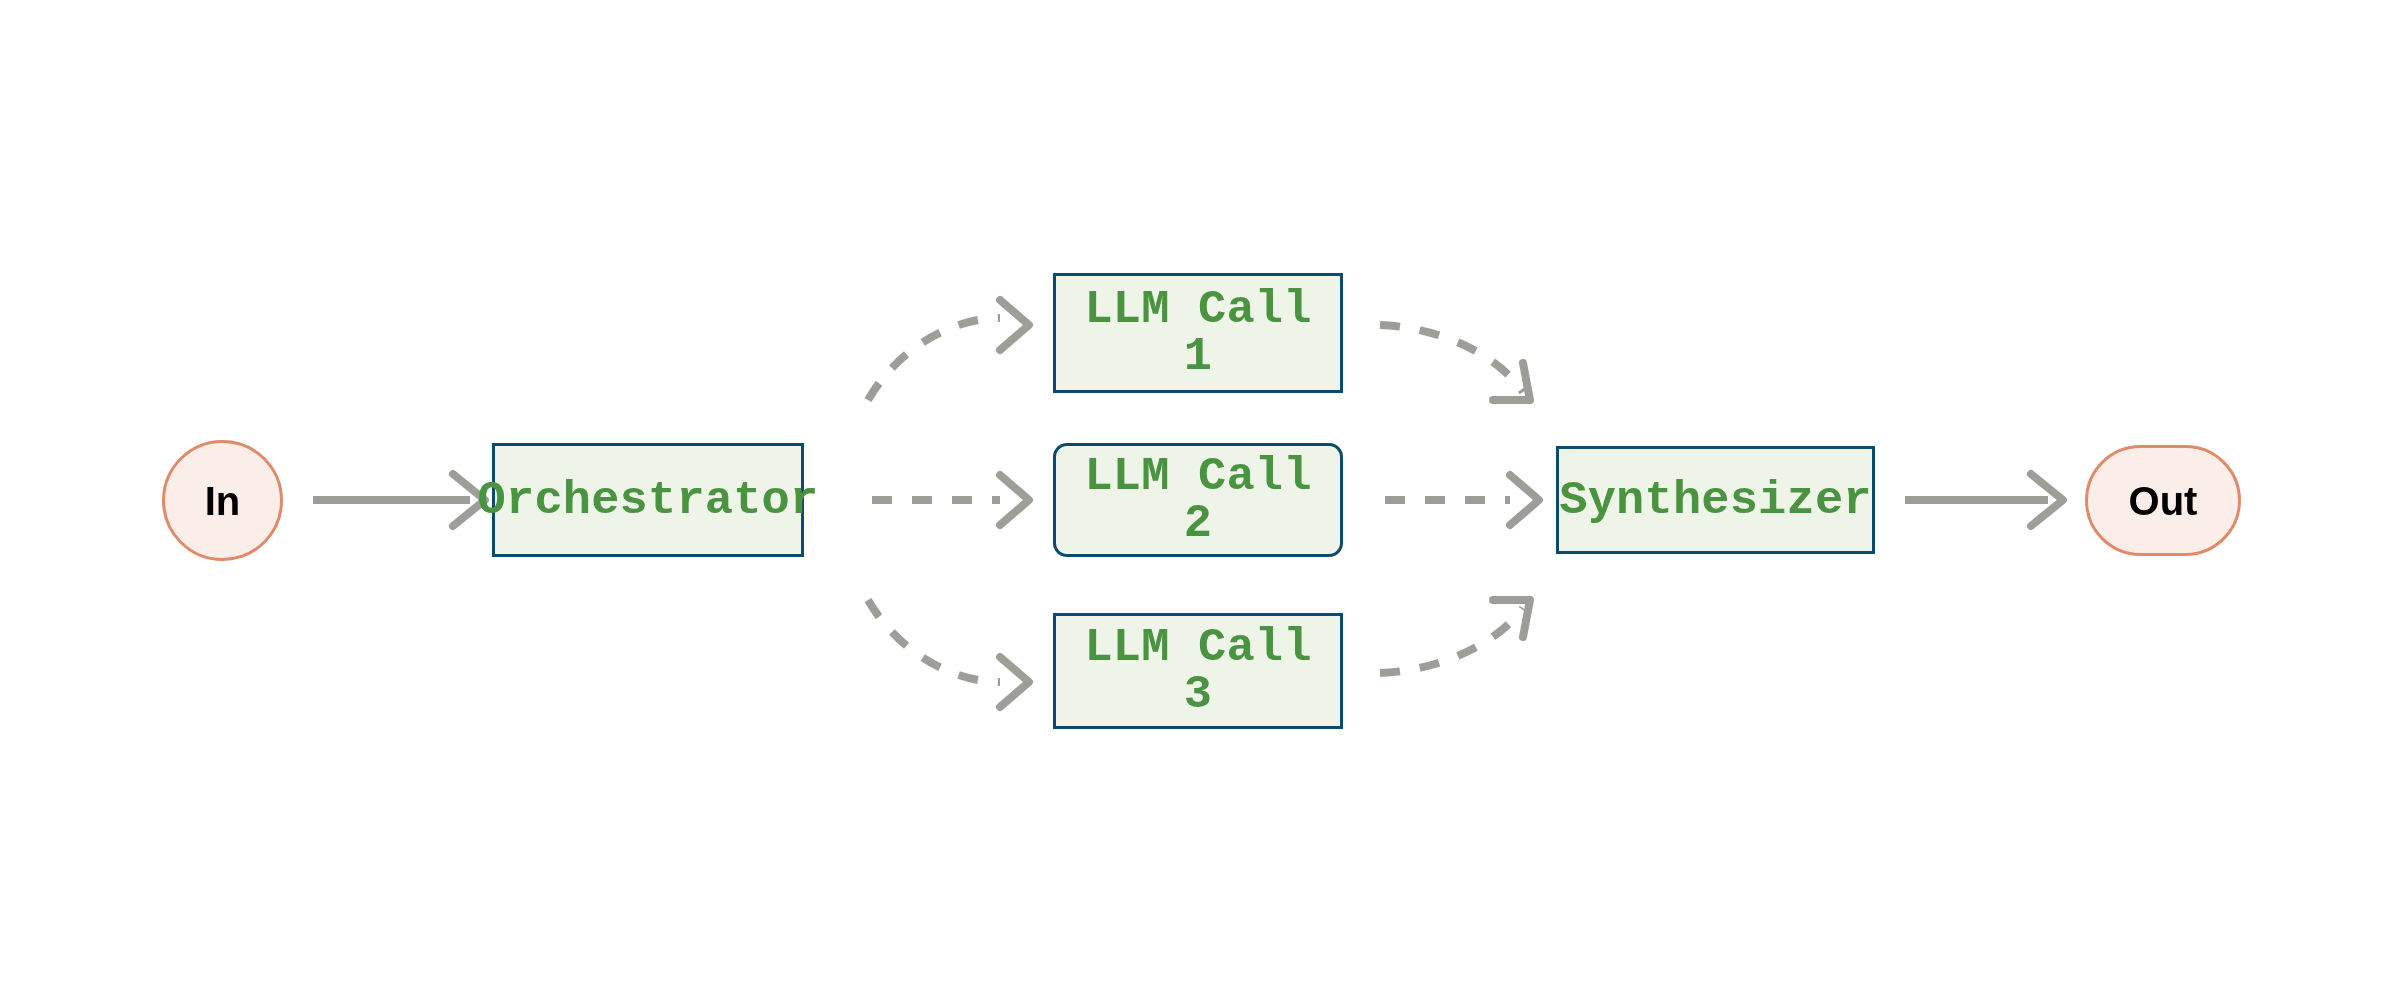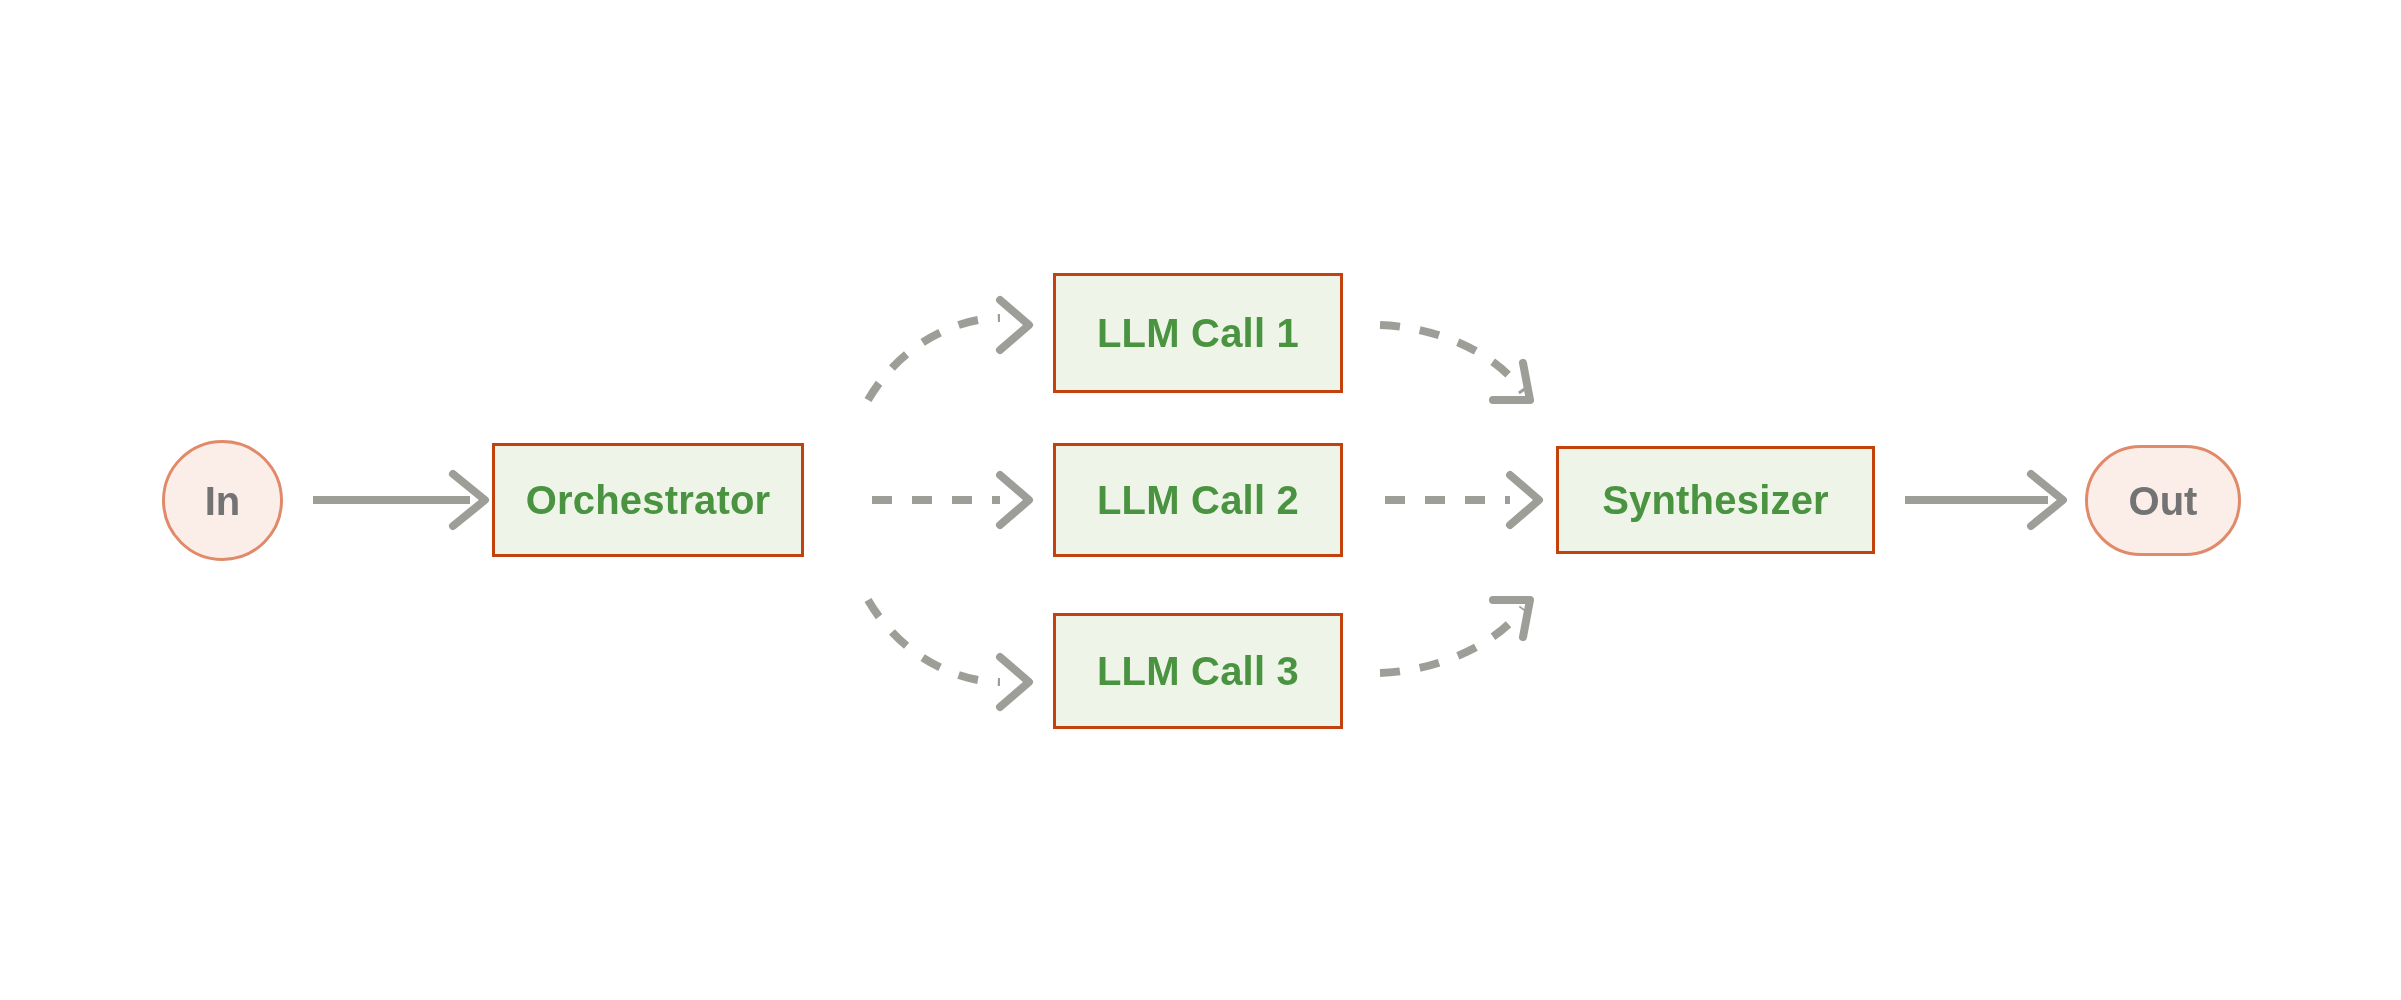--- a/index.html
+++ b/index.html
@@ -30,30 +30,31 @@
     position: absolute;
     display: flex;
     align-items: center;
     justify-content: center;
     box-sizing: border-box;
     text-align: center;
     line-height: 1;
   }
   .node-process {
     background: #eef5e8;
-    border: 3px solid #c2410c;
+    border: 3px solid #0c4a6e;
     color: #4a9340;
-    font-size: 40px;
+    font-size: 47px;
     font-weight: bold;
     letter-spacing: 0.2px;
+    font-family: Liberation Mono, monospace;
   }
   .node-terminal {
     background: #fbeee8;
     border: 3px solid #e08a6a;
-    color: #737373;
+    color: #000000;
     font-size: 40px;
     font-weight: bold;
   }
   .node-in {
     left: 162px;
     top: 440px;
     width: 121px;
     height: 121px;
     border-radius: 50%;
   }
@@ -75,20 +76,21 @@
     left: 1053px;
     top: 273px;
     width: 290px;
     height: 120px;
   }
   .node-call-2 {
     left: 1053px;
     top: 443px;
     width: 290px;
     height: 114px;
+    border-radius: 14px;
   }
   .node-call-3 {
     left: 1053px;
     top: 613px;
     width: 290px;
     height: 116px;
   }
   .node-synthesizer {
     left: 1556px;
     top: 446px;

